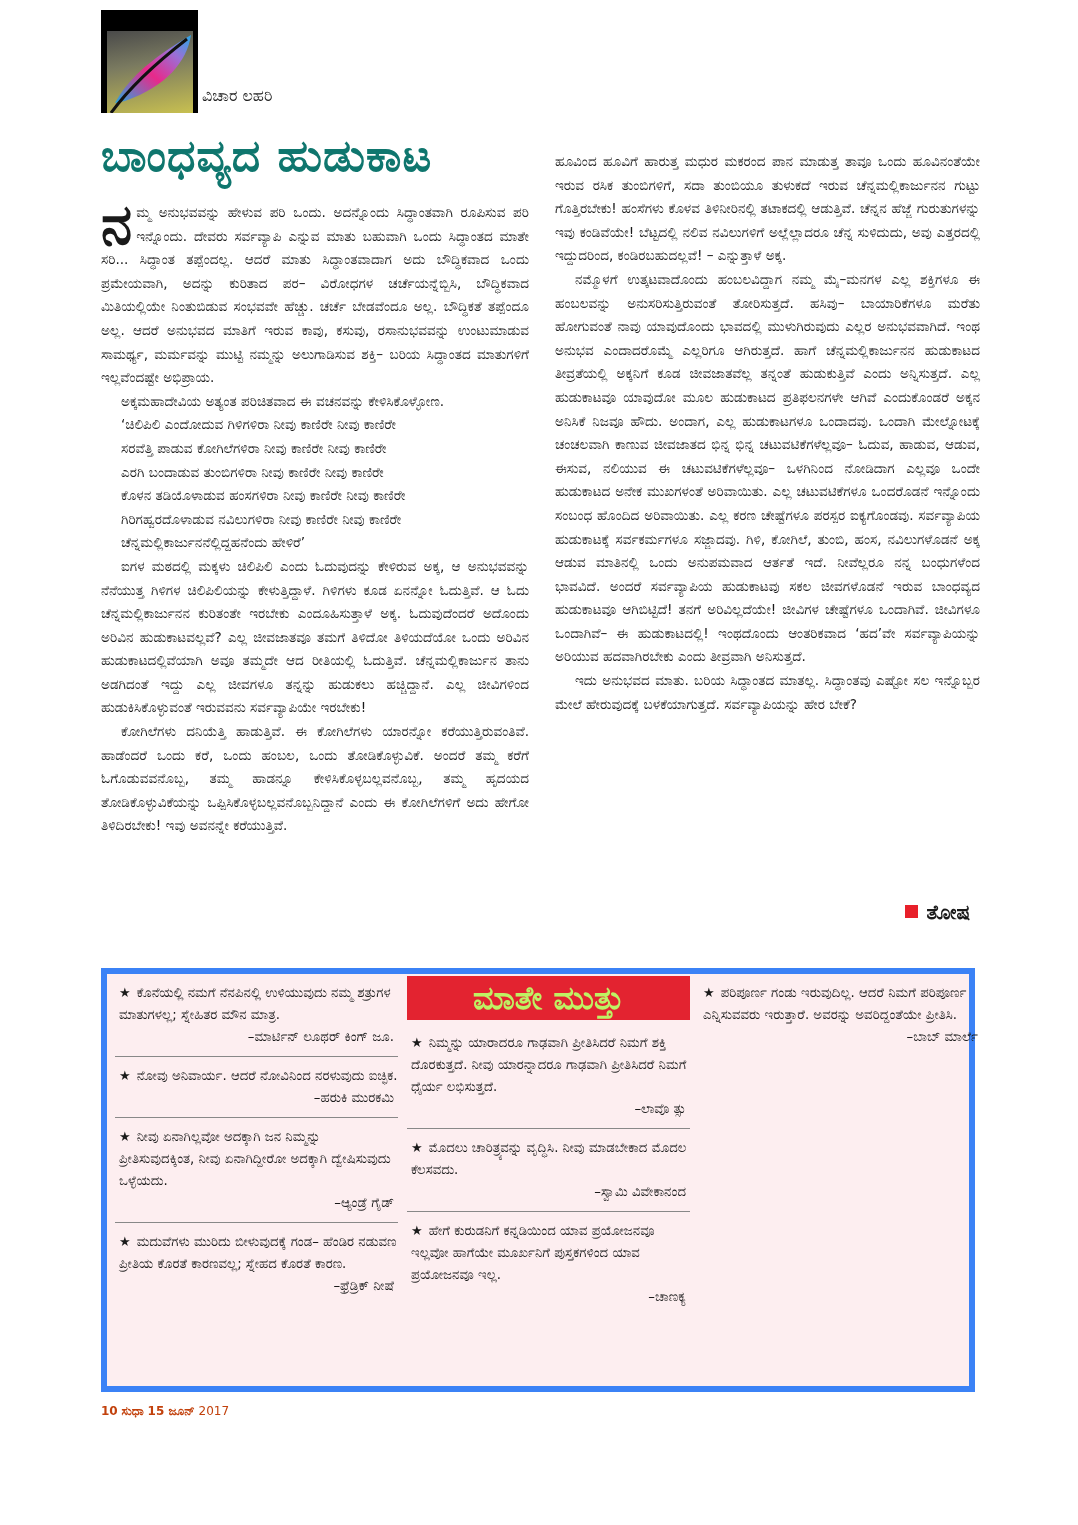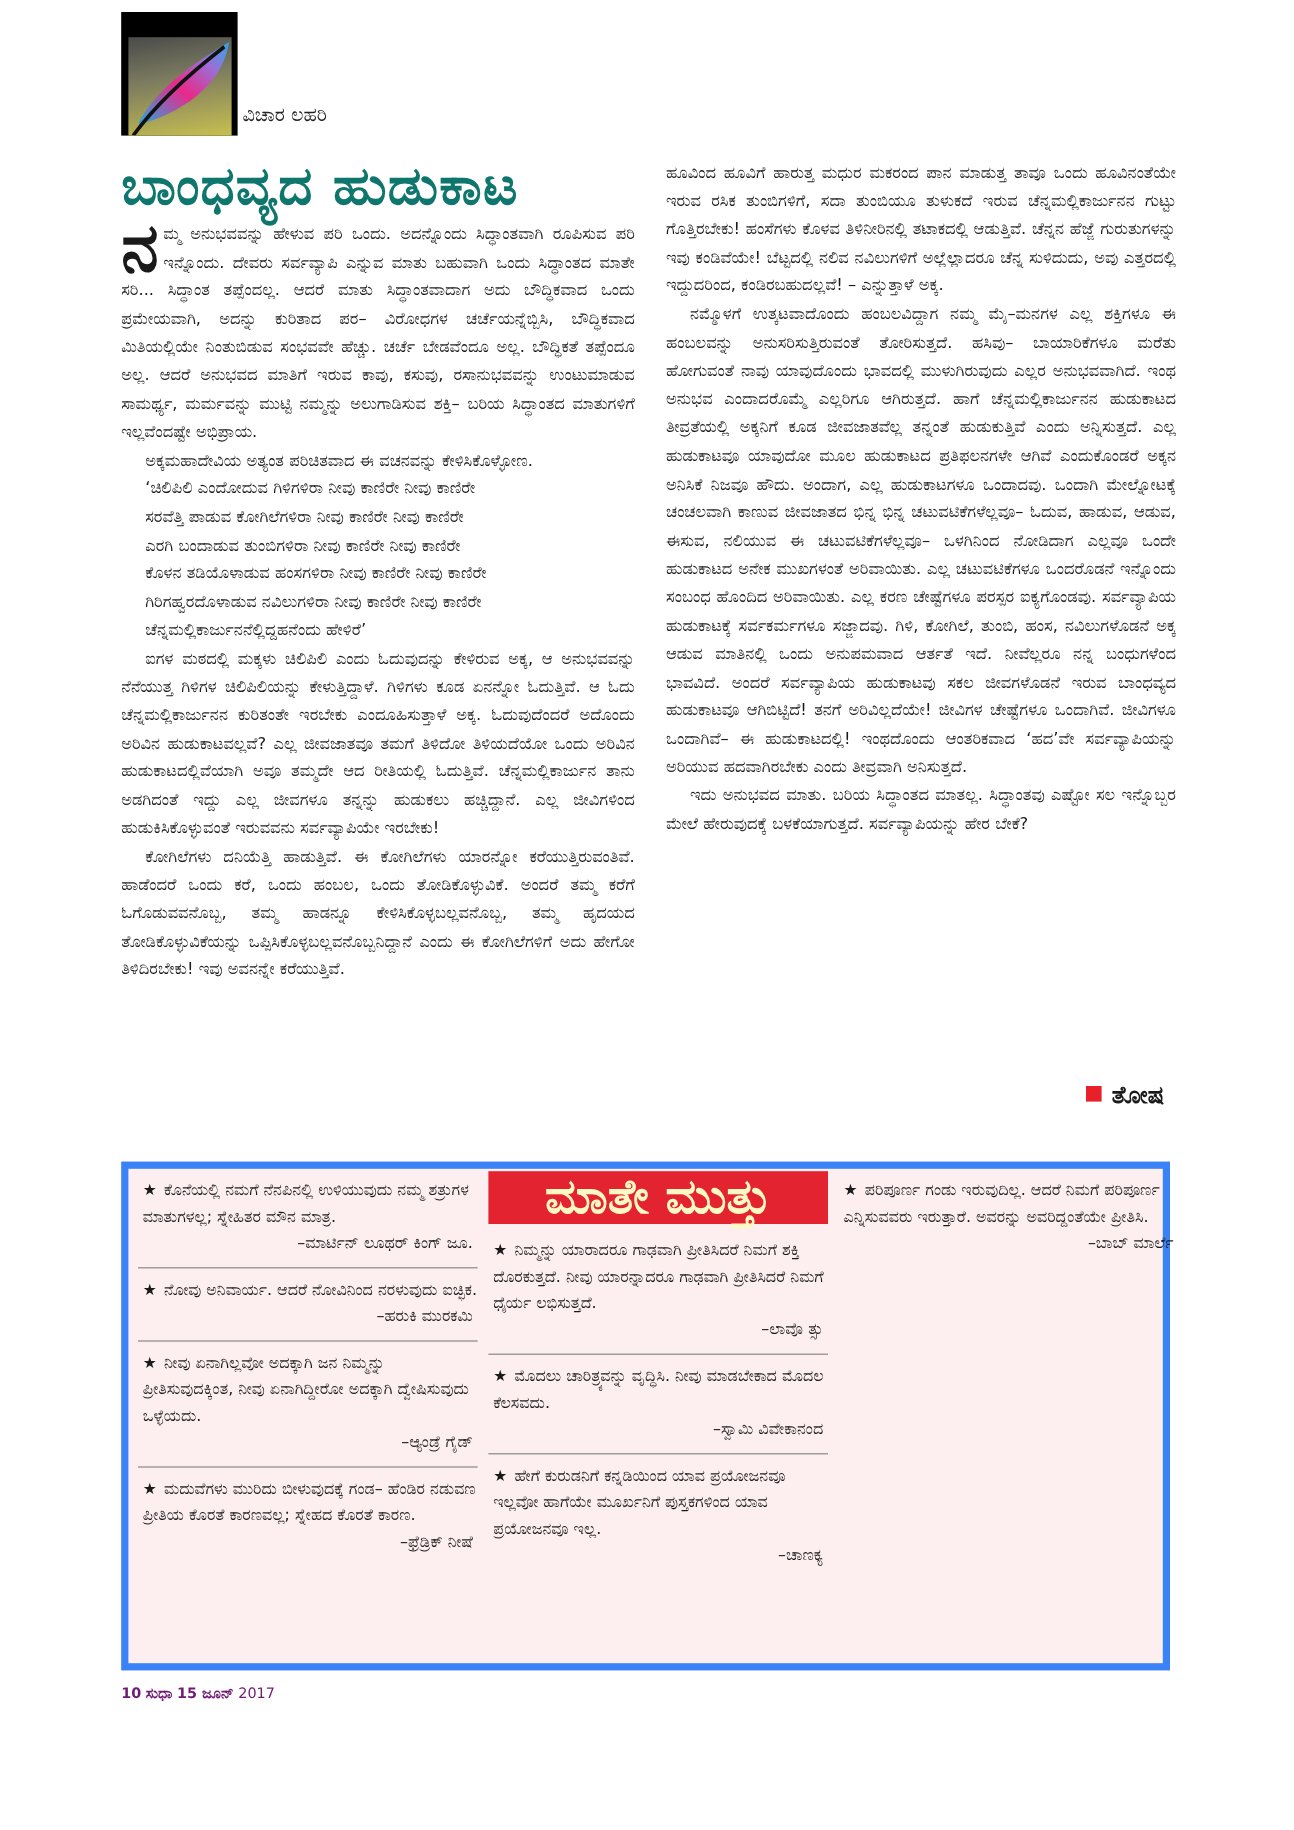--- a/index.html
+++ b/index.html
@@ -4,43 +4,43 @@
 <style>
   html, body { margin: 0; padding: 0; background: #ffffff; }
   body { width: 1078px; height: 1525px; position: relative; overflow: hidden;
          font-family: "DejaVu Sans", "Liberation Sans", sans-serif; color: #1a1a1a; }
   .logo { position: absolute; left: 101px; top: 10px; width: 97px; height: 103px; background: #000; }
   .logo-inner { position: absolute; left: 6px; top: 21px; width: 86px; height: 82px;
     background: linear-gradient(170deg, #4a4a4a 0%, #7a7a60 40%, #c8c050 100%); overflow: hidden; }
   .section-label { position: absolute; left: 202px; top: 86px; font-size: 16px; color: #222; }
   .title { position: absolute; left: 101px; top: 130px; font-size: 44px; font-weight: bold;
            font-family: "DejaVu Serif", "Liberation Serif", serif; color: #0f766e; letter-spacing: 1px; }
-  .col { position: absolute; font-size: 13.6px; line-height: 23.6px; text-align: justify; }
+  .col { position: absolute; font-size: 13.6px; line-height: 23.6px; text-align: justify; margin-top: 17px; }
   .col-left { left: 101px; top: 184px; width: 428px; }
   .col-right { left: 555px; top: 133px; width: 425px; }
   .col p { margin: 0; text-indent: 20px; }
   .col p.noind { text-indent: 0; }
   .col p.verse { padding-left: 20px; text-indent: 0; }
   .dropcap { float: left; font-size: 56px; line-height: 46px; font-weight: bold; margin: 0 4px 0 0;
              font-family: "DejaVu Serif", serif; }
   .byline { position: absolute; right: 108px; top: 900px; font-size: 20px; font-weight: bold; }
   .byline .sq { display: inline-block; width: 13px; height: 13px; background: #e8202a; margin-right: 8px; vertical-align: 1px; }
   .qbox { position: absolute; left: 101px; top: 968px; width: 874px; height: 424px;
           border: 6px solid #3b82f6; background: #fdeef0; box-sizing: border-box; }
   .qcol { position: absolute; top: 0; width: 283px; }
   .qcol.c1 { left: 8px; }
   .qcol.c2 { left: 300px; }
   .qcol.c3 { left: 592px; }
   .q { font-size: 13.3px; line-height: 22px; padding: 8px 0 8px 4px; border-bottom: 1.5px solid #888; }
   .q:last-child { border-bottom: none; }
   .q .star { font-size: 13px; margin-right: 6px; }
   .q .author { text-align: right; display: block; padding-right: 4px; }
-  .qhead { background: #e32330; color: #fef9c3; font-size: 40px; font-weight: bold; text-align: center;
+  .qhead { background: #e32330; color: #bef264; font-size: 32px; font-weight: bold; text-align: center;
            height: 44px; line-height: 44px; margin: 2px 0 4px 0; font-family: "DejaVu Serif", serif; }
-  .footer { position: absolute; left: 101px; top: 1404px; font-size: 12px; color: #701a75; }
+  .footer { position: absolute; left: 101px; top: 1404px; font-size: 12px; color: #c2410c; }
   .footer b { font-weight: bold; }
 </style>
 </head>
 <body>
 
 <div class="logo">
   <div class="logo-inner">
     <svg width="86" height="82" viewBox="0 0 86 82">
       <defs>
         <linearGradient id="fg" x1="0" y1="1" x2="1" y2="0">

